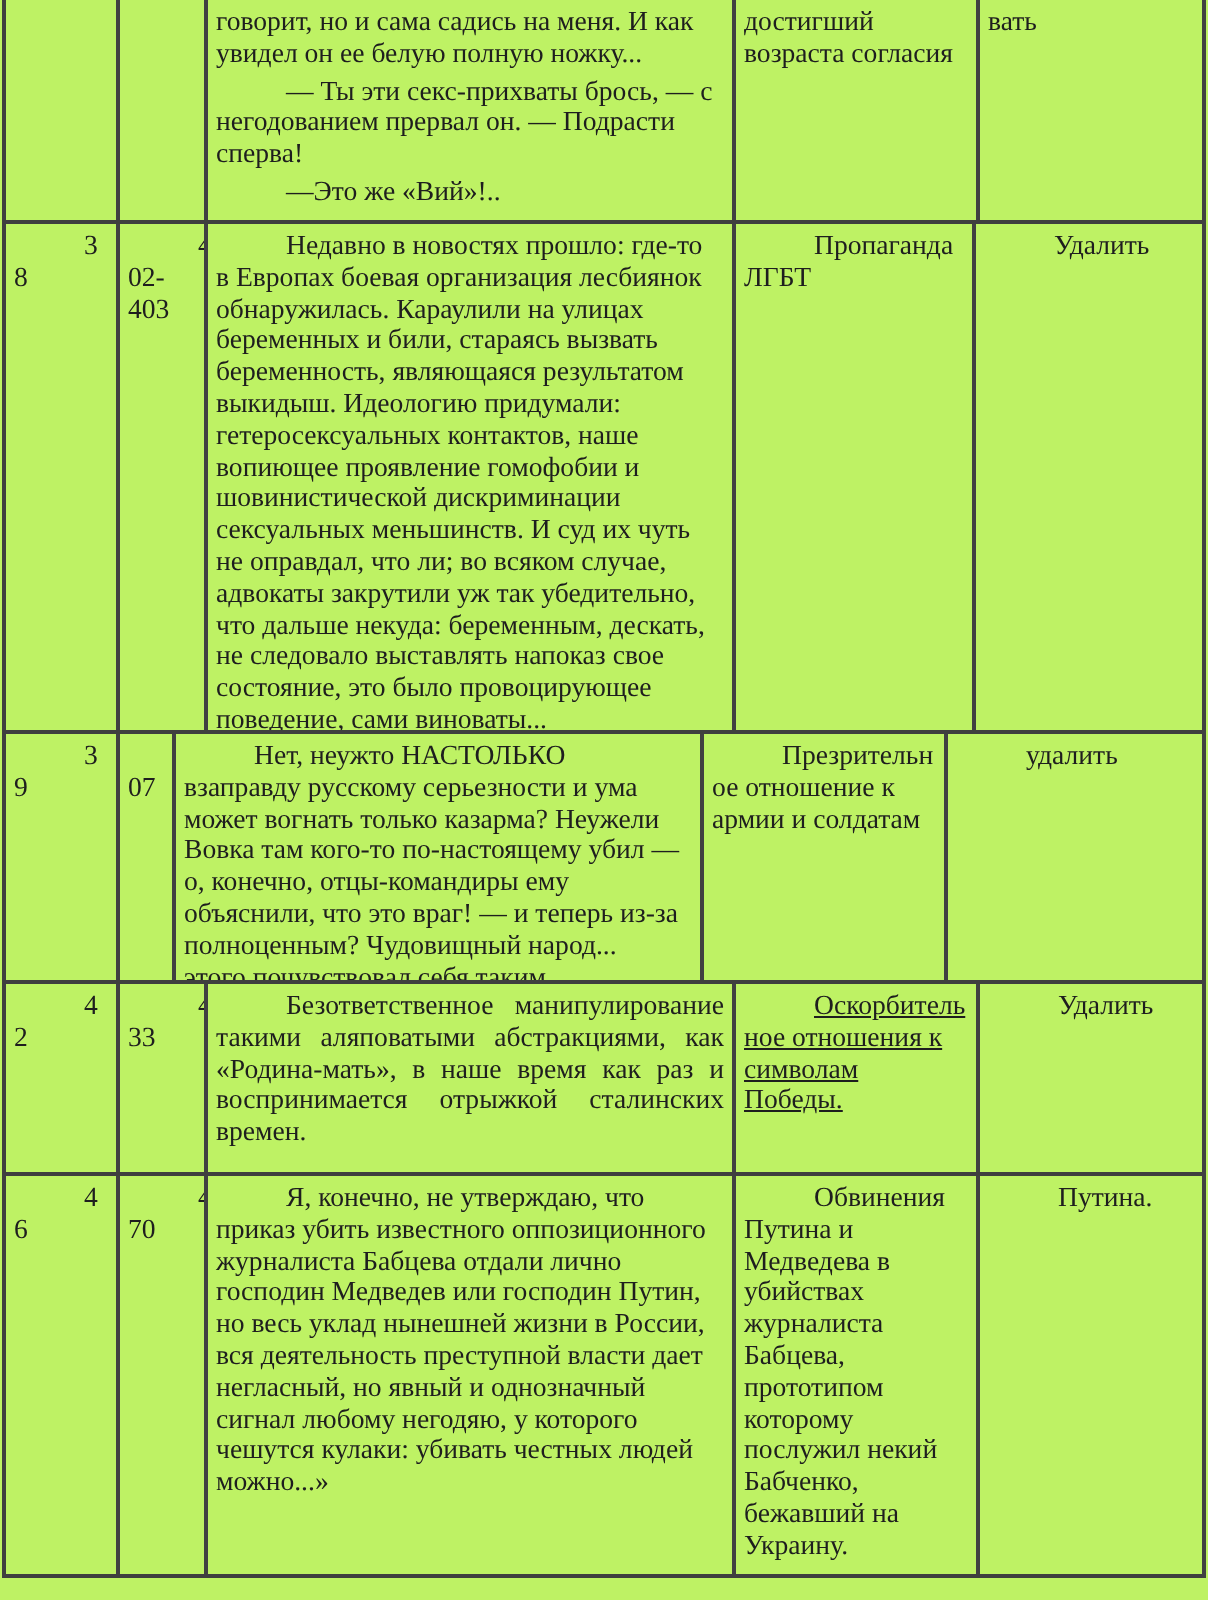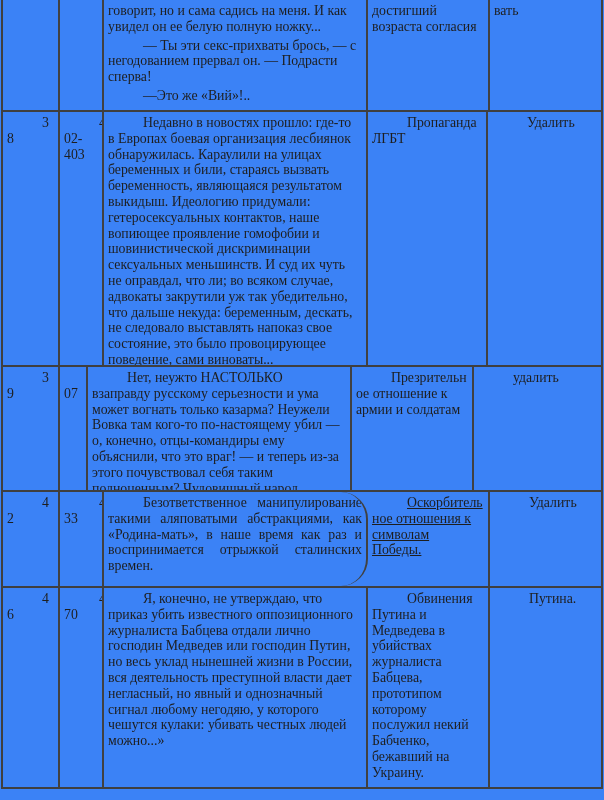--- a/index.html
+++ b/index.html
@@ -4,21 +4,21 @@
 <style>
   html, body {
     margin: 0;
     padding: 0;
     background: #ffffff;
   }
   .page {
     position: relative;
     width: 604px;
     height: 800px;
-    background: #3b82f6;
+    background: #bef264;
     overflow: hidden;
     font-family: "Liberation Serif", "DejaVu Serif", serif;
     color: #1e1e1e;
   }
   .doc-table {
     position: absolute;
     left: 1px;
     top: 0;
     width: 598px;
     border-left: 2px solid #3f3f3f;
@@ -154,22 +154,22 @@
           </div>
         </div>
         <div class="cell" style="width: 264px;">
           <div class="para">
             <div class="line ind">Нет, неужто НАСТОЛЬКО</div>
             <div class="line">взаправду русскому серьезности и ума</div>
             <div class="line">может вогнать только казарма? Неужели</div>
             <div class="line">Вовка там кого-то по-настоящему убил —</div>
             <div class="line">о, конечно, отцы-командиры ему</div>
             <div class="line">объяснили, что это враг! — и теперь из-за</div>
+            <div class="line">полноценным? Чудовищный народ...</div>
             <div class="line">этого почувствовал себя таким</div>
-            <div class="line">полноценным? Чудовищный народ...</div>
           </div>
         </div>
         <div class="cell" style="width: 122px;">
           <div class="para">
             <div class="line ind">Презрительн</div>
             <div class="line">ое отношение к</div>
             <div class="line">армии и солдатам</div>
           </div>
         </div>
         <div class="cell" style="width: 109px;">
@@ -184,21 +184,21 @@
             <div class="line ind">4</div>
             <div class="line">2</div>
           </div>
         </div>
         <div class="cell" style="width: 44px;">
           <div class="para">
             <div class="line ind">4</div>
             <div class="line">33</div>
           </div>
         </div>
-        <div class="cell" style="width: 264px; border-radius: 27px;">
+        <div class="cell" style="width: 264px;">
           <div class="para">
             <div class="line ind just">Безответственное манипулирование</div>
             <div class="line just">такими аляповатыми абстракциями, как</div>
             <div class="line just">«Родина-мать», в наше время как раз и</div>
             <div class="line just">воспринимается отрыжкой сталинских</div>
             <div class="line">времен.</div>
           </div>
         </div>
         <div class="cell" style="width: 122px; text-decoration: underline;">
           <div class="para">

